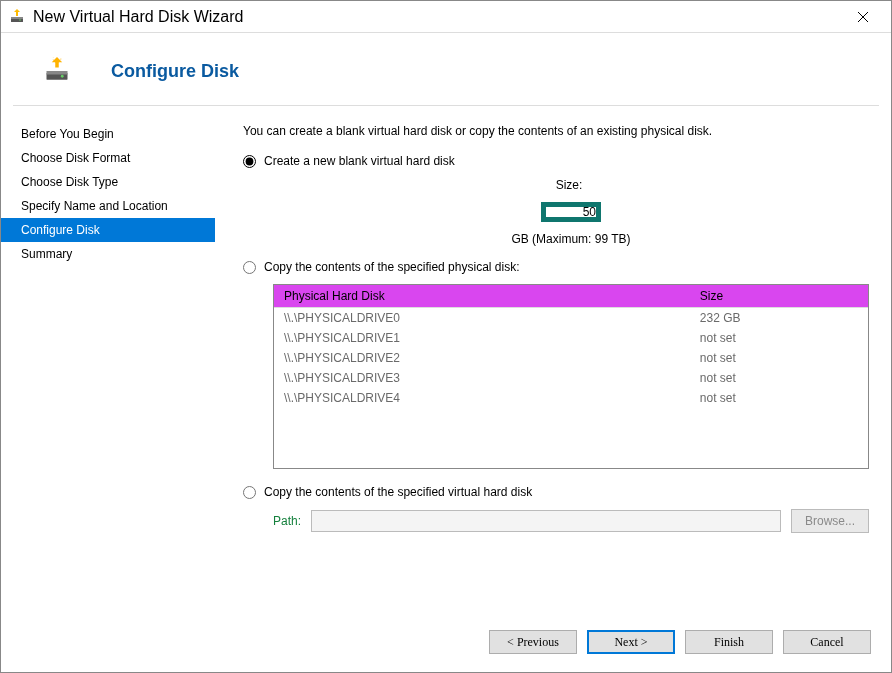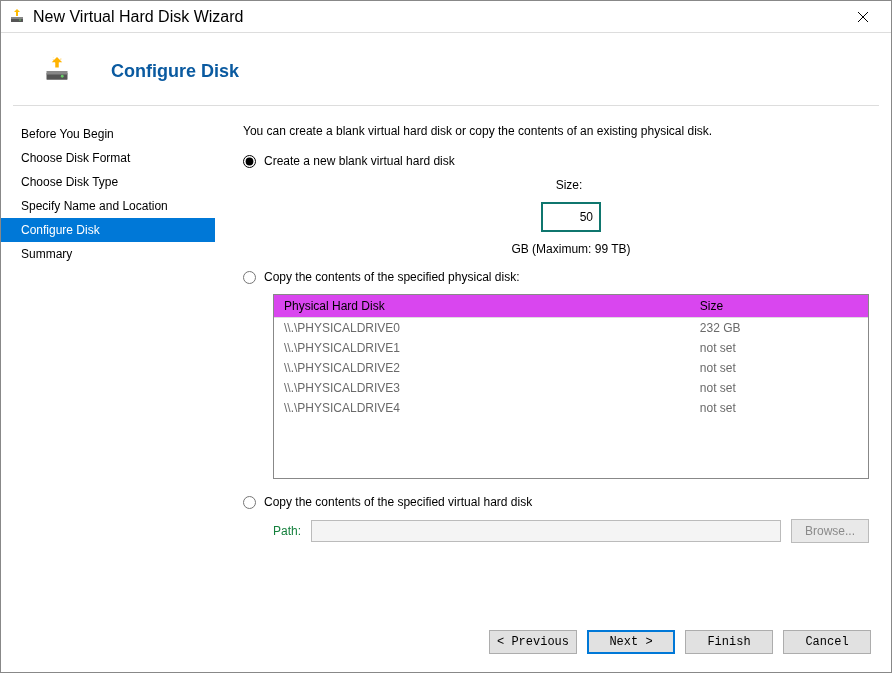--- a/index.html
+++ b/index.html
@@ -26,38 +26,38 @@
     
     .main { flex: 1; padding: 6px 6px 0 28px; position: relative; }
     .intro-text { margin-bottom: 16px; font-size: 12px; }
     
     .option-row { display: flex; align-items: center; margin-bottom: 10px; gap: 8px; }
     .option-indent { margin-left: 30px; margin-bottom: 14px; display: flex; align-items: center; gap: 10px; flex-direction: column; }
     
     input[type="radio"] { width: 13px; height: 13px; accent-color: #000; }
     
     .size-label { font-size: 12px; margin-right: 4px; }
-    .size-input { width: 60px; height: 30px; border: 2px solid #0f766e; text-align: right; padding-right: 6px; font-size: 12px; font-family: inherit; }
+    .size-input { width: 60px; height: 20px; border: 5px solid #0f766e; text-align: right; font-size: 12px; font-family: inherit; }
     .size-suffix { font-size: 12px; }
     
     .disk-table-wrap { margin-left: 30px; margin-bottom: 16px; border: 1px solid #888; background: #f0f0f0; }
     .disk-table { width: 100%; border-collapse: collapse; background: #fff; font-size: 12px; }
     .disk-table thead th { text-align: left; font-weight: 400; padding: 4px 10px; border-bottom: 1px solid #ddd; background: #d946ef; }
     .disk-table tbody td { padding: 3px 10px; color: #6a6a6a; }
     .disk-table-pad { height: 60px; }
     .col-disk { width: 70%; }
     .col-size { width: 30%; }
     
     .path-row { margin-left: 30px; display: flex; align-items: center; gap: 10px; margin-top: 8px; }
     .path-label { color: #15803d; font-size: 12px; }
     .path-input { flex: 1; height: 22px; border: 1px solid #bbb; background: #f4f4f4; }
     .browse-btn { width: 78px; height: 24px; border: 1px solid #bbb; background: #e9e9e9; color: #8a8a8a; font-size: 12px; cursor: default; }
     
     .footer { padding: 14px 20px 18px 0; display: flex; justify-content: flex-end; gap: 10px; }
-    .footer-btn { width: 88px; height: 24px; border: 1px solid #adadad; background: #e1e1e1; font-size: 12px; cursor: pointer; font-family: Liberation Mono, monospace; }
+    .footer-btn { width: 88px; height: 24px; border: 1px solid #adadad; background: #e1e1e1; font-size: 12px; cursor: pointer; font-family: Liberation Serif, serif; }
     .footer-btn.default { border: 2px solid #0078d7; }
     
     .disk-icon-svg { display: block; }
   </style>
 </head>
 <body>
 
 <div class="window">
 
   <div class="titlebar">

